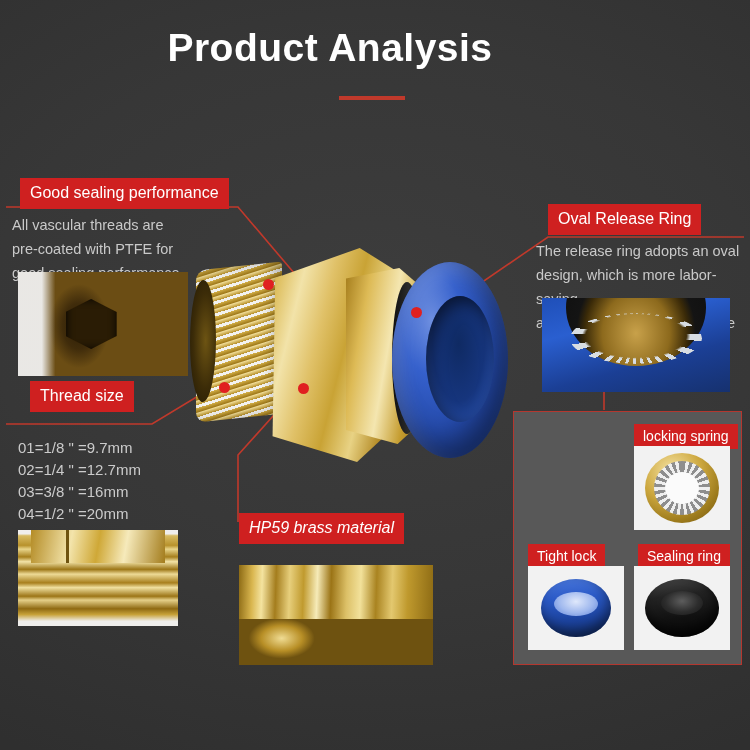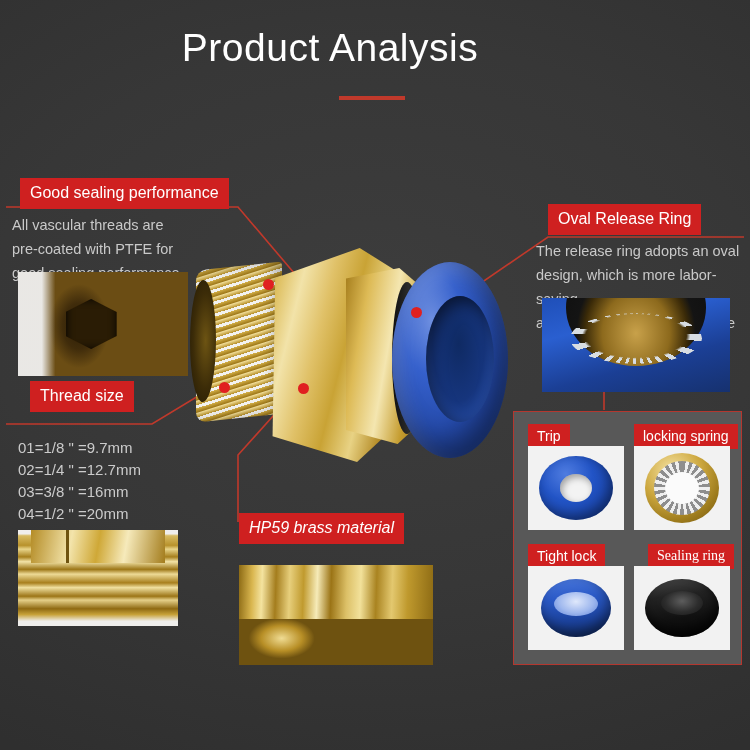--- a/index.html
+++ b/index.html
@@ -24,21 +24,21 @@
 
   
   .title {
     position: absolute;
     top: 26px;
     left: 0;
     width: 660px;
     text-align: center;
     color: #ffffff;
     font-size: 39px;
-    font-weight: 400;
+    font-weight: 700;
     letter-spacing: 0.5px;
   }
   .title-rule {
     position: absolute;
     top: 96px;
     left: 339px;
     width: 66px;
     height: 4px;
     background: #c0392b;
   }
@@ -387,43 +387,37 @@
   <div class="photo ph-rods" style="left:239px;top:565px;width:194px;height:100px;"></div>
 
   <div class="badge" style="left:548px;top:204px;">Oval Release Ring</div>
   <div class="para" style="left:536px;top:239px;width:216px;">The release ring adopts an oval
 design, which is more labor-saving
 and convenient to disassemble</div>
   <div class="photo ph-ringmacro" style="left:542px;top:298px;width:188px;height:94px;"></div>
 
   <div class="grid-panel">
 
-    <div class="cell" style="left:14px;top:12px;width:96px;height:110px;">
-      <div class="badge small" style="left:0;top:0;">Trip</div>
-      <div class="ph">
-        <div class="ring-blue-flat"></div>
-      </div>
-    </div>
 
     <div class="cell" style="left:14px;top:132px;width:96px;height:110px;">
       <div class="badge small" style="left:0;top:0;">Tight lock</div>
       <div class="ph">
         <div class="ring-blue-taper"></div>
       </div>
     </div>
 
     <div class="cell" style="left:120px;top:12px;width:96px;height:110px;">
       <div class="badge small" style="left:0;top:0;">locking spring</div>
       <div class="ph">
         <div class="ring-gold-spring"></div>
       </div>
     </div>
 
     <div class="cell" style="left:120px;top:132px;width:96px;height:110px;">
-      <div class="badge small" style="left:14px;top:0;font-family:Liberation Serif, serif;">Sealing ring</div>
+      <div class="badge small" style="left:4px;top:0;">Sealing ring</div>
       <div class="ph">
         <div class="ring-black"></div>
       </div>
     </div>
 
   </div>
 
 </div>
 
 </body></html>

